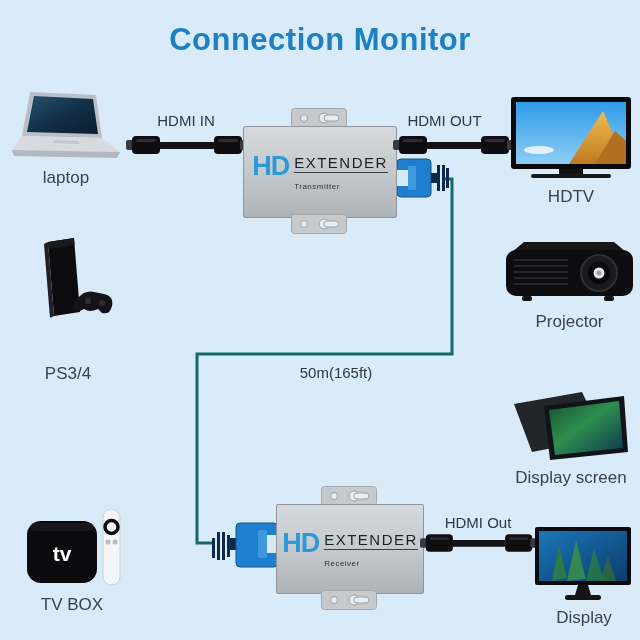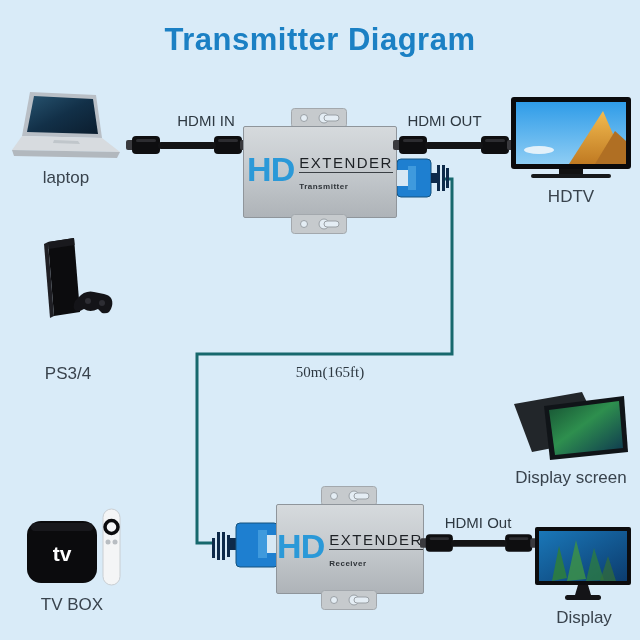--- a/index.html
+++ b/index.html
@@ -31,31 +31,31 @@
     background:linear-gradient(180deg,#d6dadd 0%, #c2c7cb 55%, #aeb3b8 100%);
     border:1px solid #8f959b; border-radius:2px;
     display:flex; align-items:center; justify-content:center;
   }
   .extender.rx { width:146px; }
   .extender.rx .ext-body { width:146px; height:88px; }
   .extender.rx .bracket { left:45px; }
   .extender.rx .bracket.bottom { top:104px; }
 
   .ext-label { display:flex; align-items:flex-start; gap:5px; }
-  .hd-logo { font-size:34px; font-weight:bold; color:#2b99d8; line-height:0.9; letter-spacing:-1px; }
+  .hd-logo { font-size:27px; font-weight:bold; color:#2b99d8; line-height:0.9; letter-spacing:-1px; }
   .ext-col { display:flex; flex-direction:column; }
   .ext-name { font-size:15px; letter-spacing:1.5px; color:#1d2125; border-bottom:1.5px solid #3a3f44; padding-bottom:1px; }
-  .ext-role { font-size:8px; color:#2e3338; margin-top:9px; letter-spacing:0.5px;font-weight:bold; }
+  .ext-role { font-size:8px; color:#2e3338; margin-top:9px; letter-spacing:0.5px; }
 </style>
 </head>
 <body>
 
 <div class="canvas">
 
-  <div class="title">Transmitter Diagram</div>
+  <div class="title">Connection Monitor</div>
 
   <svg class="net-overlay" viewBox="0 0 640 640">
     <path d="M443,179 H452 V354 H197 V543 H215" fill="none" stroke="#17686d" stroke-width="3"></path>
   </svg>
 
   <div class="device" style="left:8px; top:92px; width:116px;">
     <svg width="112" height="70" viewBox="0 0 112 70">
       <defs>
         <linearGradient id="g-lap" x1="0" y1="0" x2="1" y2="1">
           <stop offset="0" stop-color="#27536f"></stop>
@@ -65,21 +65,21 @@
       </defs>
       <polygon points="20,0 86,3 92,46 12,44" fill="#b9bfc6"></polygon>
       <polygon points="24,4 83,7 88,42 17,40" fill="url(#g-lap)"></polygon>
       <polygon points="12,44 92,46 110,60 2,58" fill="#d7dbdf"></polygon>
       <polygon points="2,58 110,60 107,66 4,64" fill="#b2b8be"></polygon>
       <polygon points="44,48 68,49 70,52 43,51" fill="#c0c6cb"></polygon>
     </svg>
     <div class="device-label">laptop</div>
   </div>
 
-  <div class="conn-label" style="left:156px; top:112px; width:100px;">HDMI IN</div>
+  <div class="conn-label" style="left:136px; top:112px; width:100px;">HDMI IN</div>
   <svg class="cable" style="left:126px; top:132px;" width="122" height="26" viewBox="0 0 122 26">
     <rect x="0" y="8" width="8" height="10" rx="2" fill="#3a3a3e"></rect>
     <rect x="6" y="4" width="28" height="18" rx="4" fill="#0e0e10"></rect>
     <rect x="10" y="7" width="20" height="3" rx="1.5" fill="#2c2c30"></rect>
     <rect x="88" y="4" width="28" height="18" rx="4" fill="#0e0e10"></rect>
     <rect x="92" y="7" width="20" height="3" rx="1.5" fill="#2c2c30"></rect>
     <rect x="114" y="8" width="8" height="10" rx="2" fill="#3a3a3e"></rect>
     <rect x="32" y="10" width="58" height="7" rx="3" fill="#131315"></rect>
   </svg>
 
@@ -156,22 +156,42 @@
       <polygon points="30,6 56,2 62,76 36,80" fill="#0c0c0e"></polygon>
       <polygon points="26,8 30,6 36,80 32,82" fill="#1f1f24"></polygon>
       <polygon points="30,6 56,2 56.6,9 30.6,13" fill="#19191d"></polygon>
       <path d="M60,62 q7,-8 16,-6 l10,2 q10,2 8,12 q-2,9 -10,7 l-4,-4 q-8,4 -14,0 l-4,2 q-8,1 -6,-7 q1,-4 4,-6 z" fill="#141418"></path>
       <circle cx="70" cy="65" r="3" fill="#2d2d33"></circle>
       <circle cx="84" cy="67" r="3" fill="#2d2d33"></circle>
     </svg>
     <div class="device-label">PS3/4</div>
   </div>
 
-
-  <div class="conn-label" style="left:255px; top:364px; width:150px;font-family:Liberation Serif, serif;">50m(165ft)</div>
+  <div class="device" style="left:502px; top:238px; width:135px;">
+    <svg width="135" height="68" viewBox="0 0 135 68">
+      <polygon points="22,4 112,4 124,14 10,14" fill="#17171a"></polygon>
+      <rect x="4" y="12" width="127" height="46" rx="10" fill="#0d0d0f"></rect>
+      <g stroke="#26262b" stroke-width="2">
+        <line x1="12" y1="22" x2="66" y2="22"></line>
+        <line x1="12" y1="28" x2="66" y2="28"></line>
+        <line x1="12" y1="34" x2="66" y2="34"></line>
+        <line x1="12" y1="40" x2="66" y2="40"></line>
+        <line x1="12" y1="46" x2="66" y2="46"></line>
+      </g>
+      <circle cx="97" cy="35" r="18" fill="#1a1a1e" stroke="#2f2f35" stroke-width="2"></circle>
+      <circle cx="97" cy="35" r="11" fill="#08080a"></circle>
+      <circle cx="97" cy="35" r="5.5" fill="#e6e9ec"></circle>
+      <circle cx="97" cy="35" r="2.5" fill="#9aa0a7"></circle>
+      <rect x="20" y="58" width="10" height="5" rx="2" fill="#111"></rect>
+      <rect x="102" y="58" width="10" height="5" rx="2" fill="#111"></rect>
+    </svg>
+    <div class="device-label">Projector</div>
+  </div>
+
+  <div class="conn-label" style="left:261px; top:364px; width:150px;">50m(165ft)</div>
 
 
   <div class="device" style="left:20px; top:505px; width:104px;">
     <svg width="102" height="84" viewBox="0 0 102 84">
       <rect x="6" y="16" width="70" height="62" rx="14" fill="#0b0b0d"></rect>
       <rect x="10" y="18" width="62" height="8" rx="4" fill="#1e1e23" opacity="0.7"></rect>
       <text x="41" y="56" text-anchor="middle" font-family="Liberation Sans, sans-serif" font-size="21" font-weight="bold" fill="#ffffff">tv</text>
       <rect x="82" y="4" width="17" height="76" rx="8.5" fill="#f4f5f6" stroke="#c9ced2"></rect>
       <circle cx="90.5" cy="22" r="6.5" fill="none" stroke="#0b0b0d" stroke-width="3.5"></circle>
       <circle cx="87" cy="37" r="2.5" fill="#b8bdc2"></circle>

